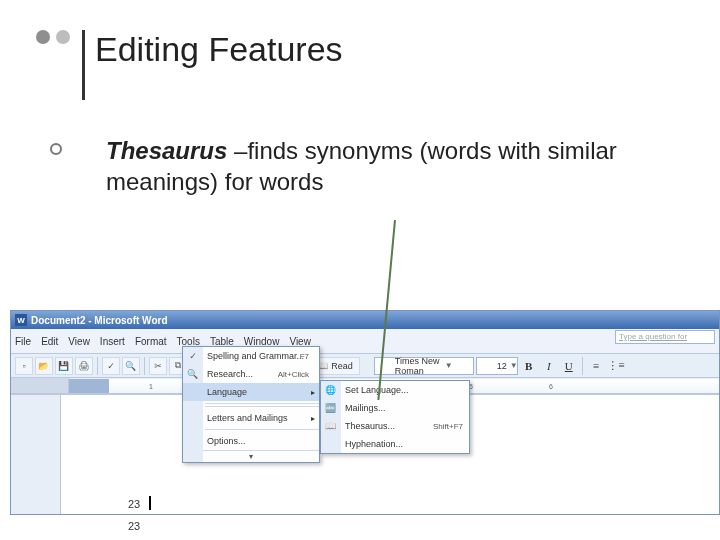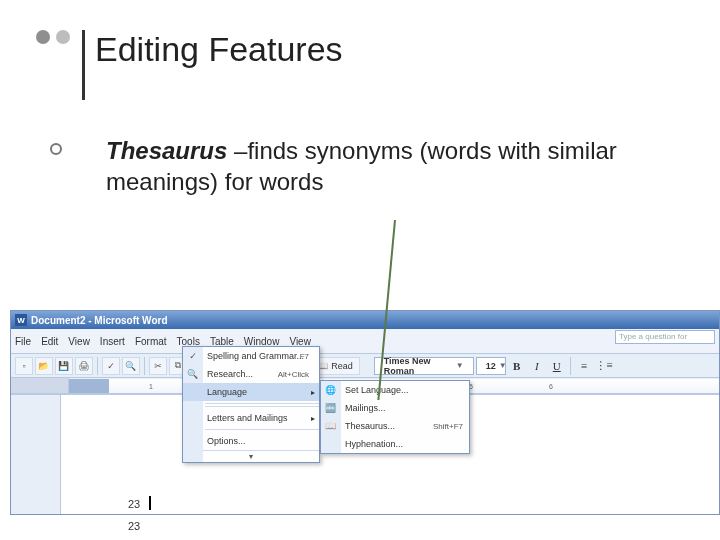--- a/index.html
+++ b/index.html
@@ -107,20 +107,21 @@
     position: absolute;
     right: 4px;
     top: 1px;
     width: 100px;
     height: 14px;
     border: 1px solid #9fb6d6;
     background: #fff;
     font-size: 8px;
     color: #9aa;
     padding: 1px 3px;
+    text-decoration: underline;
   }
   .toolbar {
     background: #e6eef8;
     height: 24px;
     display: flex;
     align-items: center;
     padding: 0 4px;
     gap: 2px;
     border-bottom: 1px solid #b9c9df;
   }
@@ -132,22 +133,22 @@
     font-size: 9px; color: #555;
   }
   .sep { width: 1px; height: 18px; background: #b9c9df; margin: 0 2px; }
   .read-btn {
     height: 18px; padding: 0 6px;
     border: 1px solid #cfd9ea; background: #f1f6fd;
     display: flex; align-items: center; font-size: 9px; gap: 3px;
   }
   .font-sel {
     height: 18px; border: 1px solid #9fb6d6; background: #fff;
-    font-size: 9px; padding: 0 9px;
-    display: flex; align-items: center; font-weight: bold;
+    font-size: 9px; padding: 0 20px;
+    display: flex; align-items: center;
   }
   .font-sel .caret { margin-left: 3px; font-size: 8px; color: #667; }
   .fmt-btn {
     width: 18px; height: 18px;
     border: 1px solid transparent;
     display: flex; align-items: center; justify-content: center;
     font-size: 11px; font-family: 'Times New Roman', serif;
   }
   .ruler {
     height: 16px;

